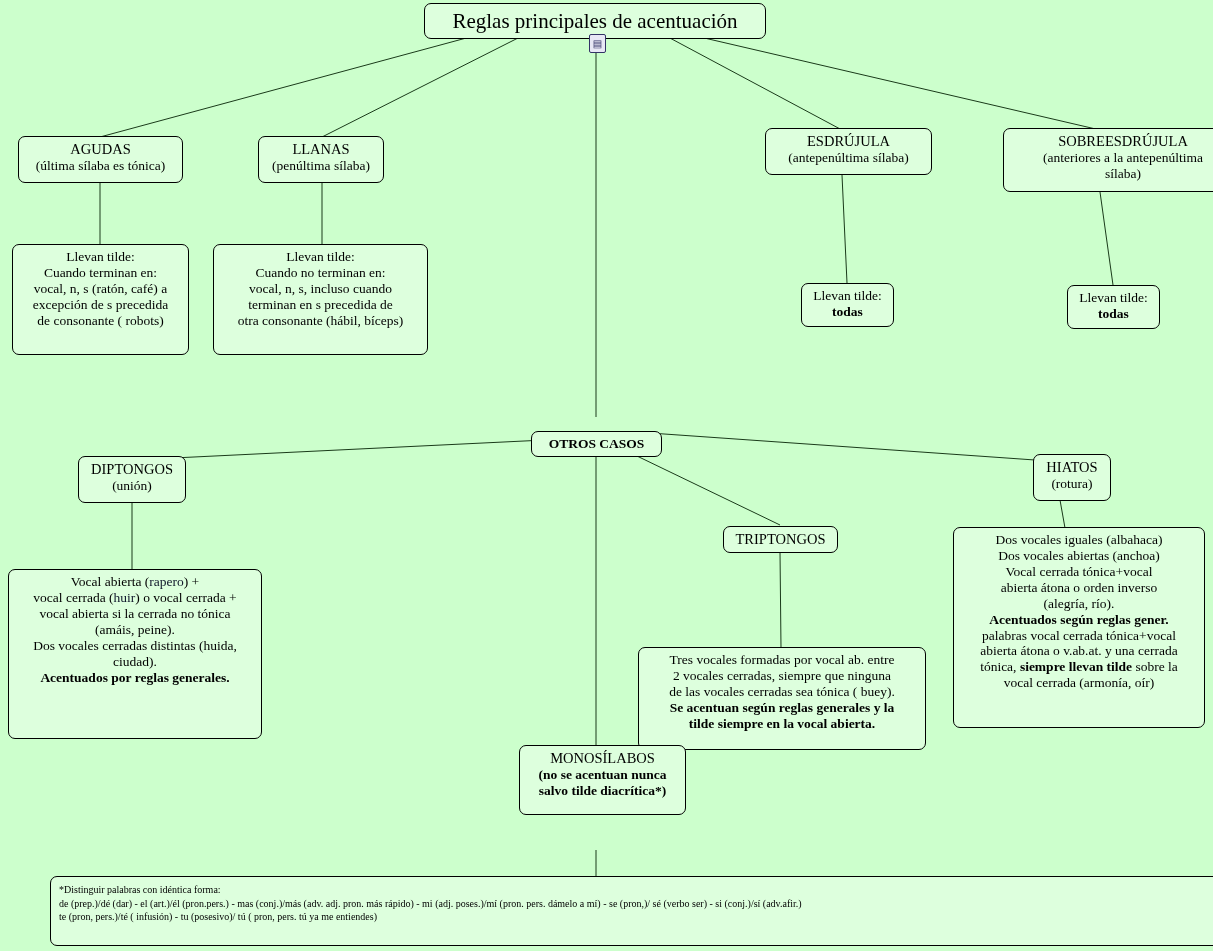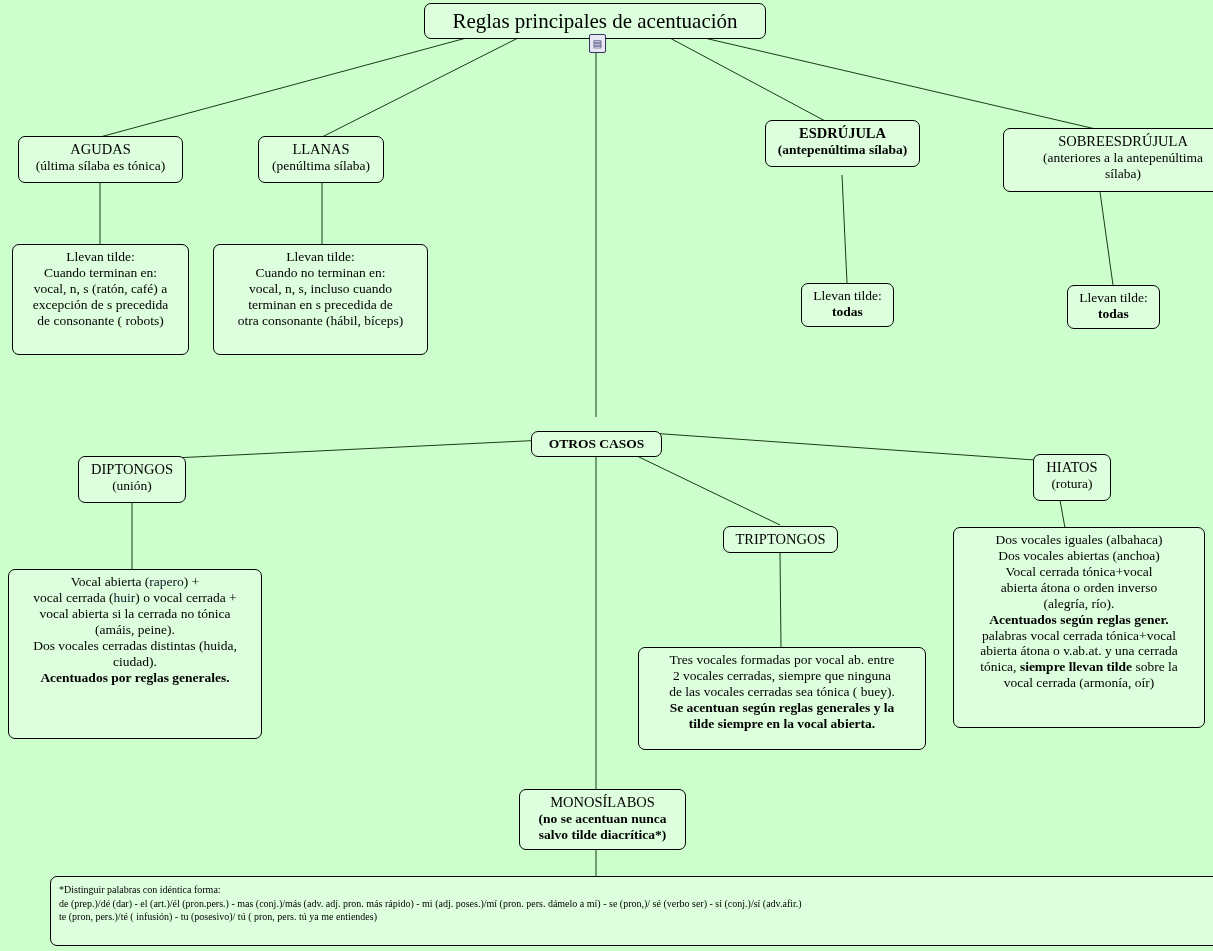--- a/index.html
+++ b/index.html
@@ -135,21 +135,21 @@
   </div>
 
   <div class="node small" style="left:213px; top:244px; width:215px; height:111px;">
     <div>Llevan tilde:</div>
     <div>Cuando no terminan en:</div>
     <div>vocal, n, s, incluso cuando</div>
     <div>terminan en s precedida de</div>
     <div>otra consonante (hábil, bíceps)</div>
   </div>
 
-  <div class="node mid" style="left:765px; top:120px; width:155px; height:47px;font-weight:bold;">
+  <div class="node mid" style="left:765px; top:128px; width:167px; height:47px;">
     <div>ESDRÚJULA</div>
     <div class="small">(antepenúltima sílaba)</div>
   </div>
 
   <div class="node small" style="left:801px; top:283px; width:93px; height:44px;">
     <div>Llevan tilde:</div>
     <div class="bold">todas</div>
   </div>
 
   <div class="node mid" style="left:1003px; top:128px; width:240px; height:64px;">
@@ -205,21 +205,21 @@
     <div>Vocal cerrada tónica+vocal</div>
     <div>abierta átona o orden inverso</div>
     <div>(alegría, río).</div>
     <div class="bold">Acentuados según reglas gener.</div>
     <div>palabras vocal cerrada tónica+vocal</div>
     <div>abierta átona o v.ab.at. y una cerrada</div>
     <div><span>tónica, </span><span class="bold">siempre llevan tilde</span><span> sobre la</span></div>
     <div>vocal cerrada (armonía, oír)</div>
   </div>
 
-  <div class="node mid" style="left:519px; top:789px; width:167px; height:61px;">
+  <div class="node mid" style="left:519px; top:745px; width:167px; height:70px;">
     <div>MONOSÍLABOS</div>
     <div class="small bold">(no se acentuan nunca</div>
     <div class="small bold">salvo tilde diacrítica*)</div>
   </div>
 
   <div class="note-bar" style="left:3px; top:876px; width:1207px; height:70px;">
     <div>*Distinguir palabras con idéntica forma:</div>
     <div>de (prep.)/dé (dar) - el (art.)/él (pron.pers.) - mas (conj.)/más (adv. adj. pron. más rápido) - mi (adj. poses.)/mí (pron. pers. dámelo a mí) - se (pron,)/ sé (verbo ser) - si (conj.)/sí (adv.afir.)</div>
     <div>te (pron, pers.)/té ( infusión) - tu (posesivo)/ tú ( pron, pers. tú ya me entiendes)</div>
   </div>

